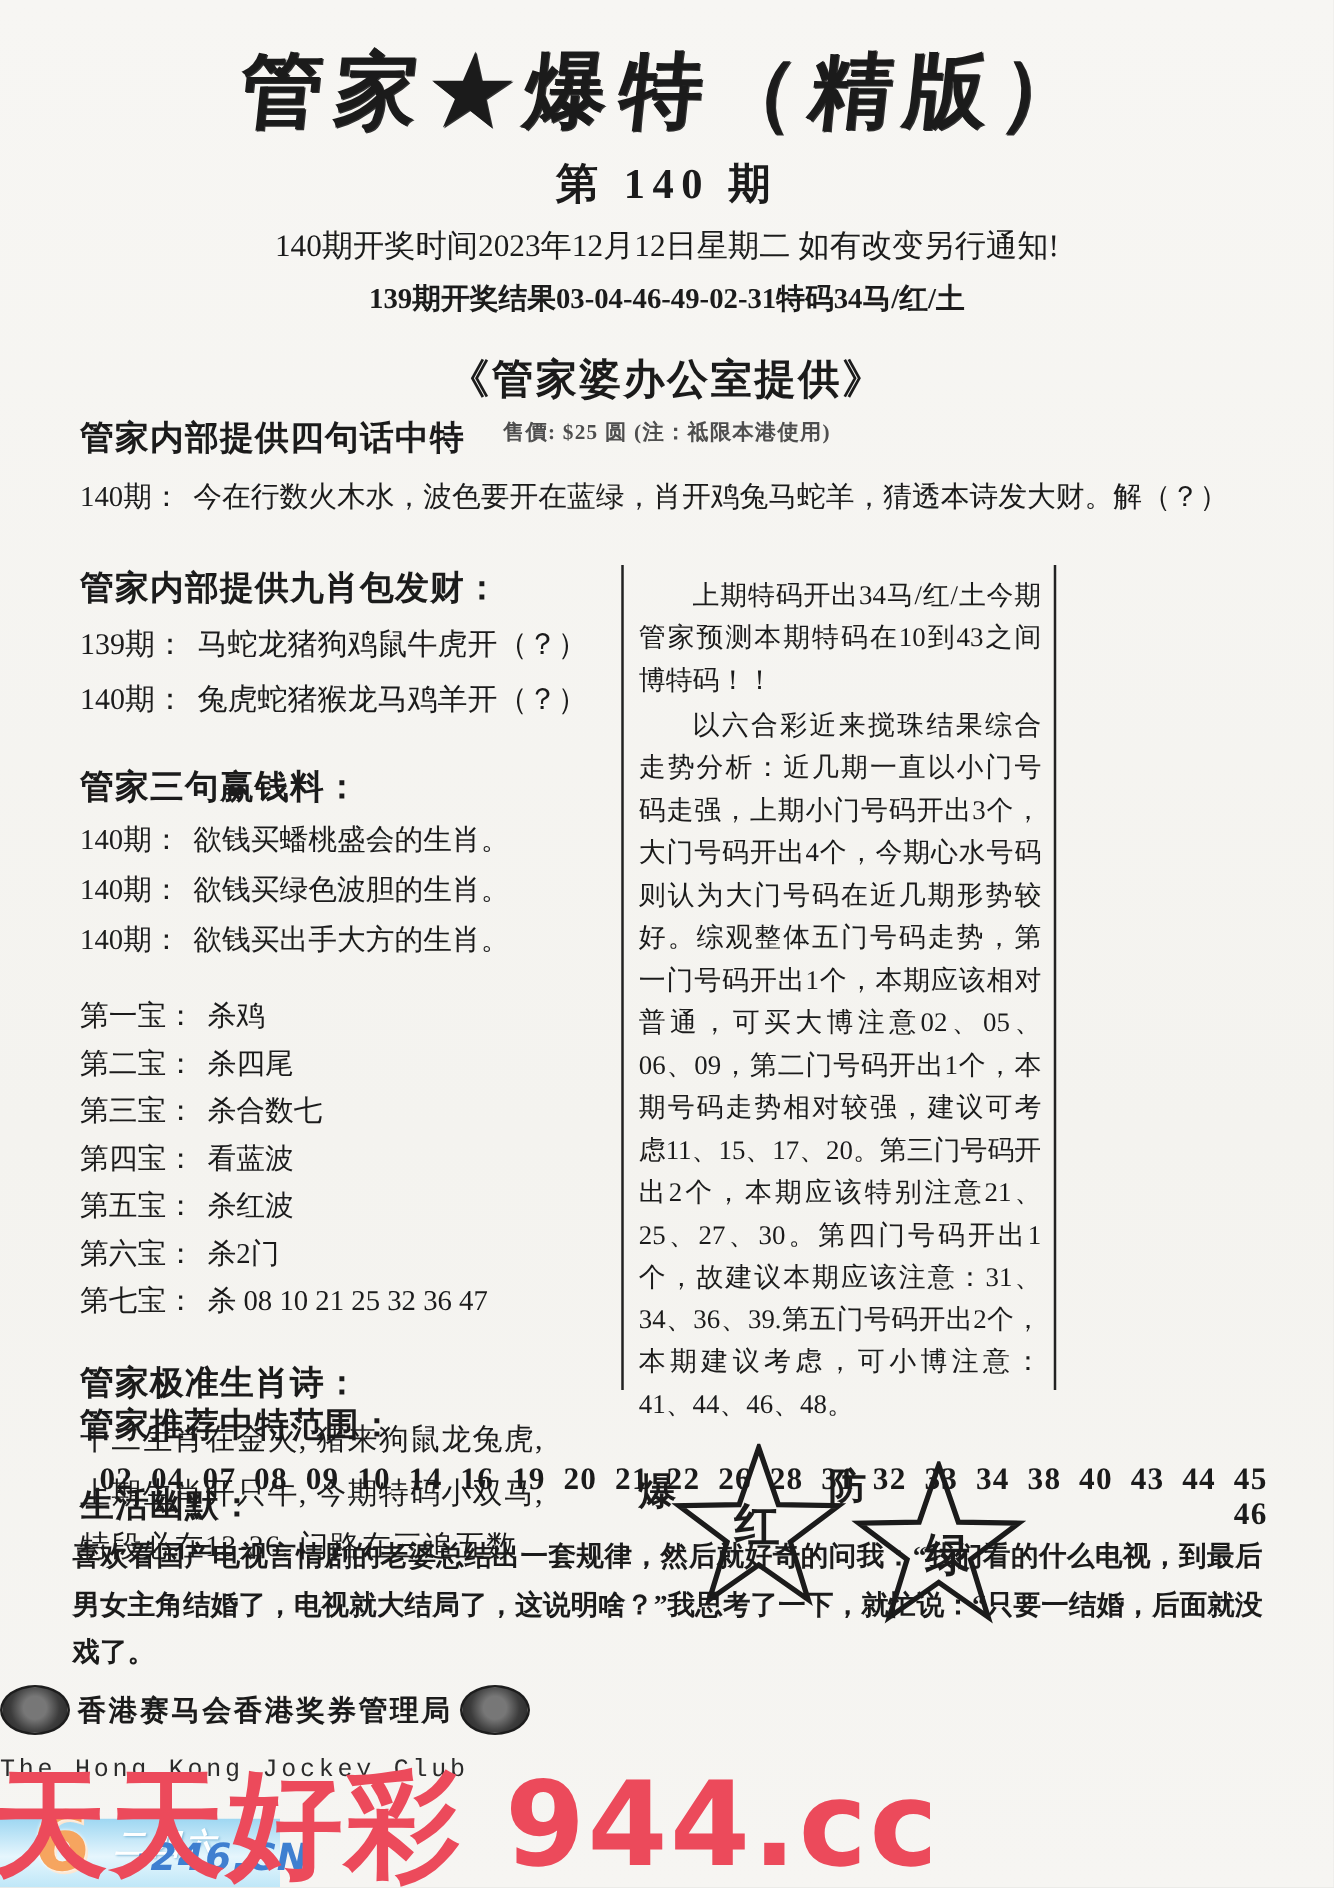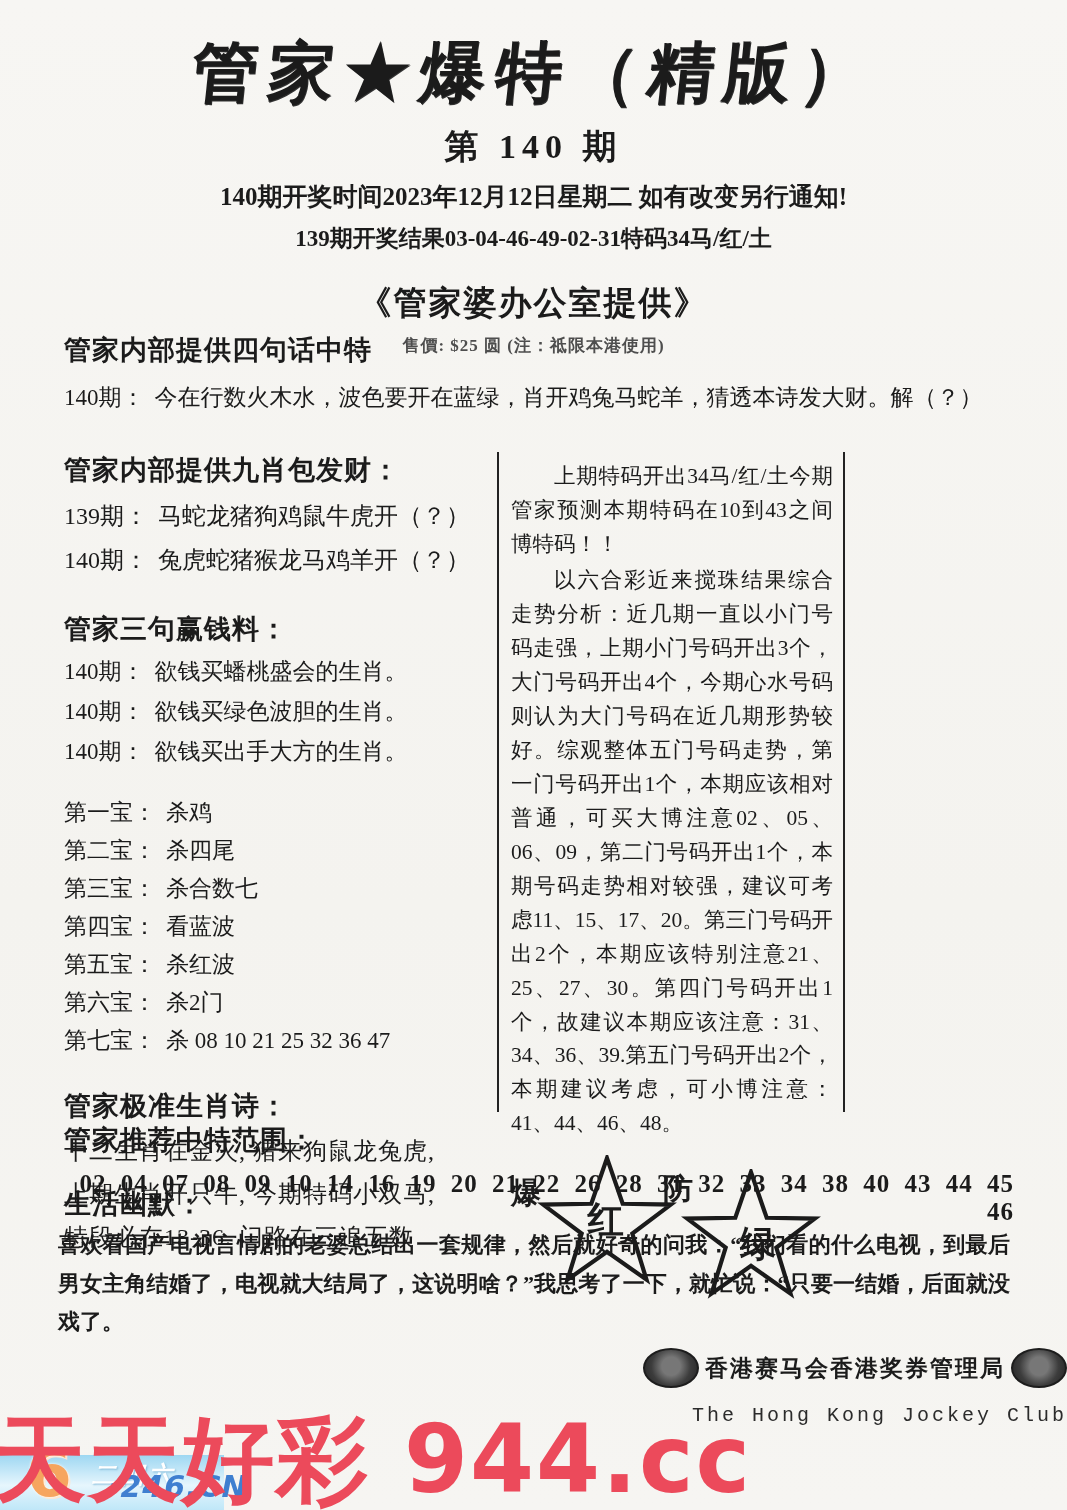--- a/index.html
+++ b/index.html
@@ -10,21 +10,21 @@
     color:#1b1b1b;overflow:hidden;
   }
   
   .masthead{position:absolute;top:28px;left:0;width:100%;text-align:center;}
   .main-title{
     font-size:66px;font-weight:bold;letter-spacing:10px;
     transform:skewX(-6deg);display:inline-block;
     text-shadow:1px 1px 0 #333;
   }
   .issue-no{font-size:34px;font-weight:bold;margin-top:6px;letter-spacing:6px;}
-  .draw-time{font-size:25px;font-weight:bold;margin-top:10px;text-align:center;}
+  .draw-time{font-size:25px;font-weight:normal;margin-top:10px;text-align:center;}
   .last-result{font-size:23px;font-weight:bold;margin-top:10px;}
   .provider{font-size:33px;font-weight:bold;margin-top:27px;letter-spacing:2px;}
   .price-note{font-size:17px;font-weight:bold;color:#4e4e4e;margin-top:8px;letter-spacing:1px;}
 
   
   .sec-heading{font-size:27px;font-weight:bold;letter-spacing:1px;}
   .tip-row{font-size:23px;margin-top:10px;line-height:1.35;}
   .tip-row .lbl{margin-right:10px;}
 
   .sec-four{position:absolute;top:332px;left:64px;width:950px;}
@@ -59,21 +59,21 @@
   .star polygon{fill:none;stroke:#1b1b1b;stroke-width:3;}
   .star text{font-size:26px;font-weight:bold;fill:#1b1b1b;font-family:"Liberation Serif",serif;}
 
   
   .sec-range{position:absolute;top:1122px;left:64px;width:950px;}
   .range-numbers{font-size:25px;font-weight:bold;margin-top:12px;letter-spacing:1px;word-spacing:7px;text-align:right;}
   .sec-humor-heading{position:absolute;top:1186px;left:64px;text-align:center;}
   .joke{position:absolute;top:1226px;left:58px;width:952px;font-size:22px;font-weight:bold;line-height:1.75;text-align:justify;}
 
   
-  .footer{position:absolute;top:1348px;left:0;width:100%;text-align:right;}
+  .footer{position:absolute;top:1348px;left:0;width:100%;text-align:left;}
   .club-line{display:inline-flex;align-items:center;gap:6px;}
   .emblem{
     width:52px;height:36px;border-radius:50%;
     background:radial-gradient(circle at 50% 45%,#777 0 28%,#3c3c3c 60%,#222 100%);
     border:2px solid #1d1d1d;display:inline-block;
   }
   .club-cn{font-size:23px;font-weight:bold;letter-spacing:2px;}
   .club-en{font-size:20px;margin-top:12px;letter-spacing:3px;color:#2b2b2b;
     font-family:"Liberation Mono","DejaVu Sans Mono",monospace;}
 

